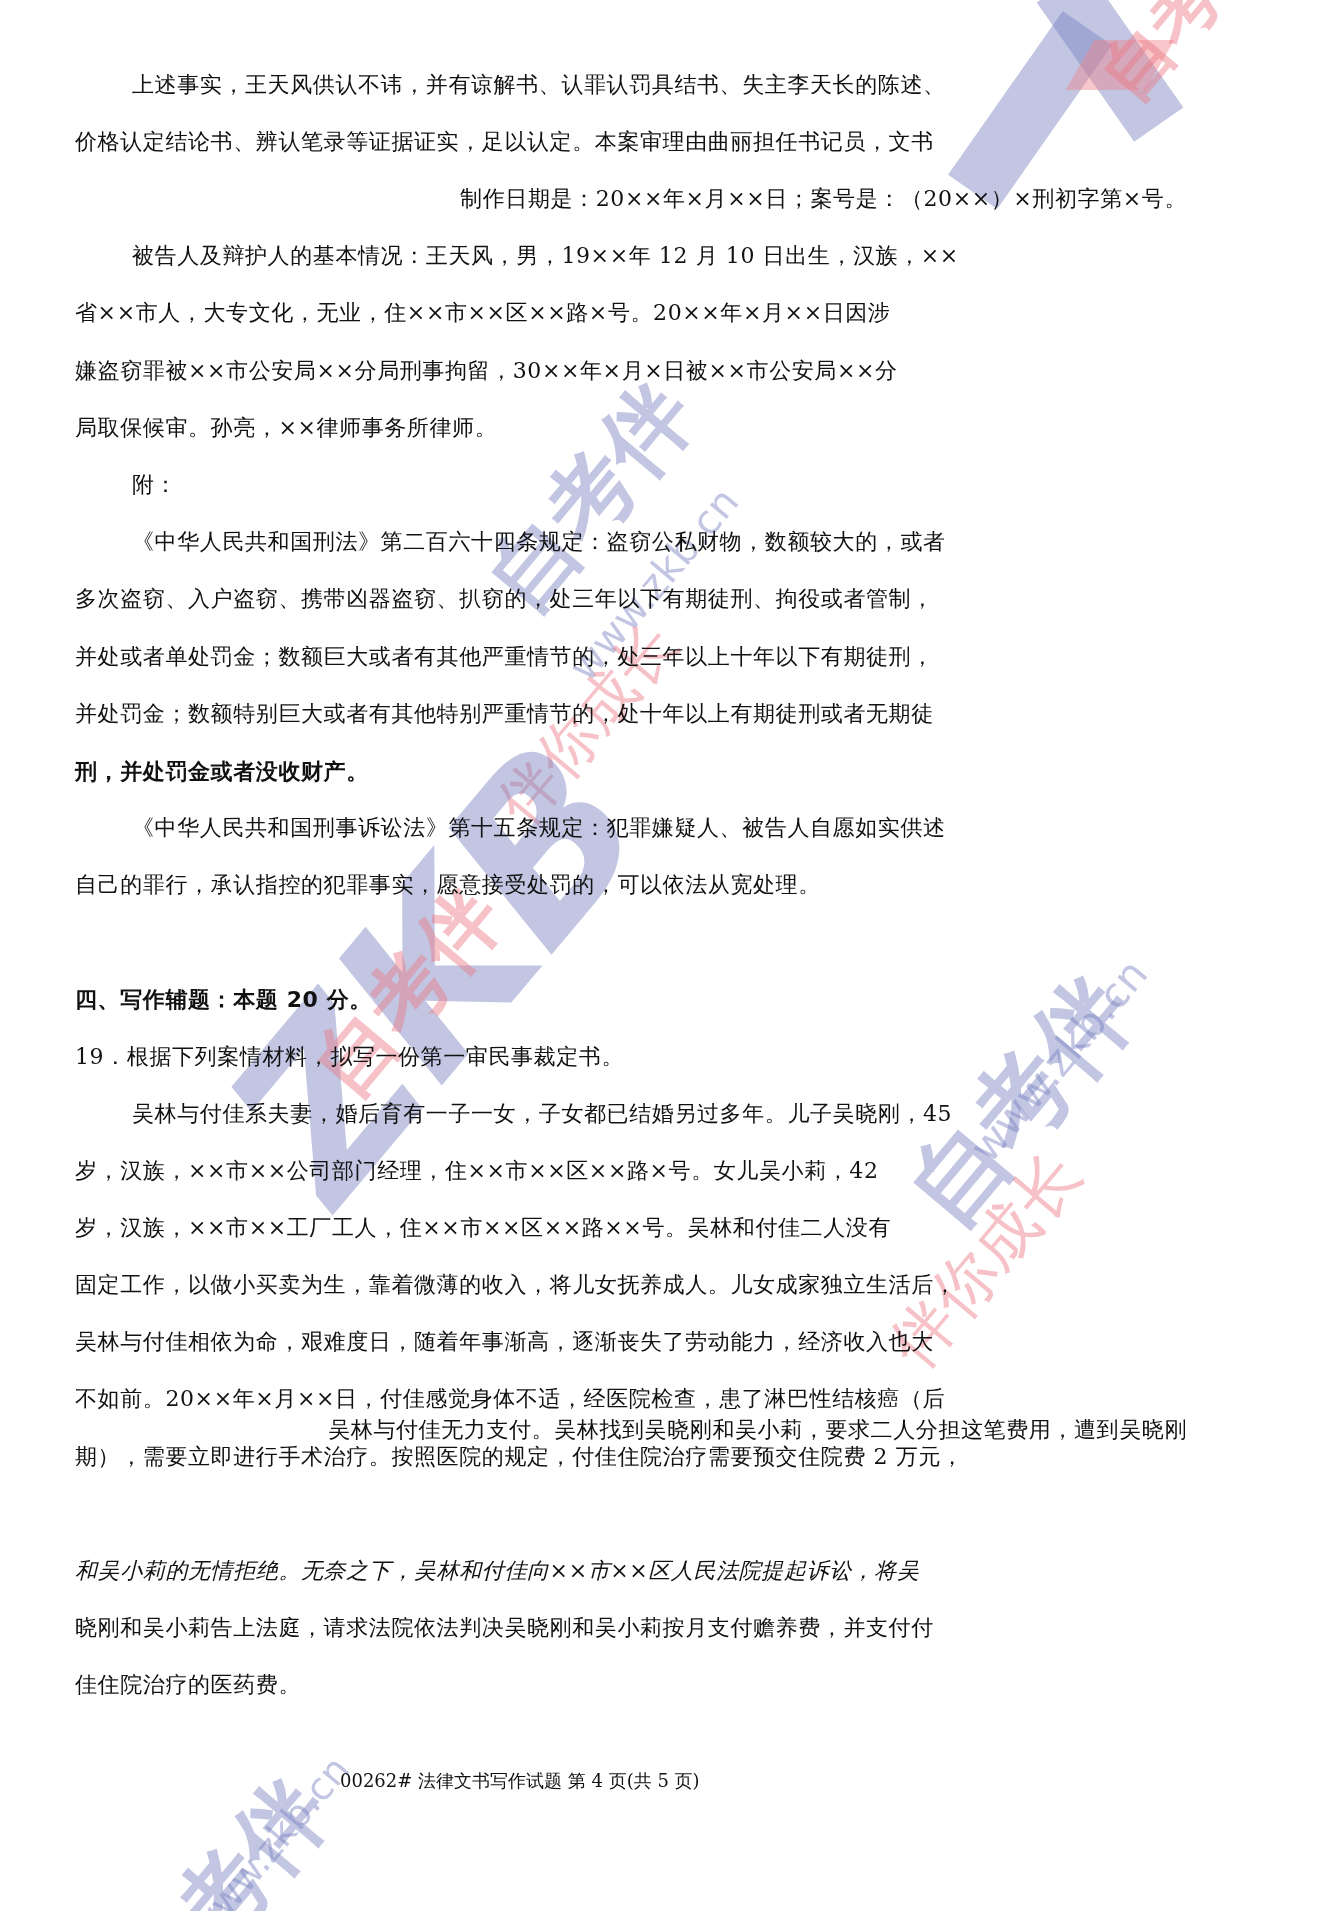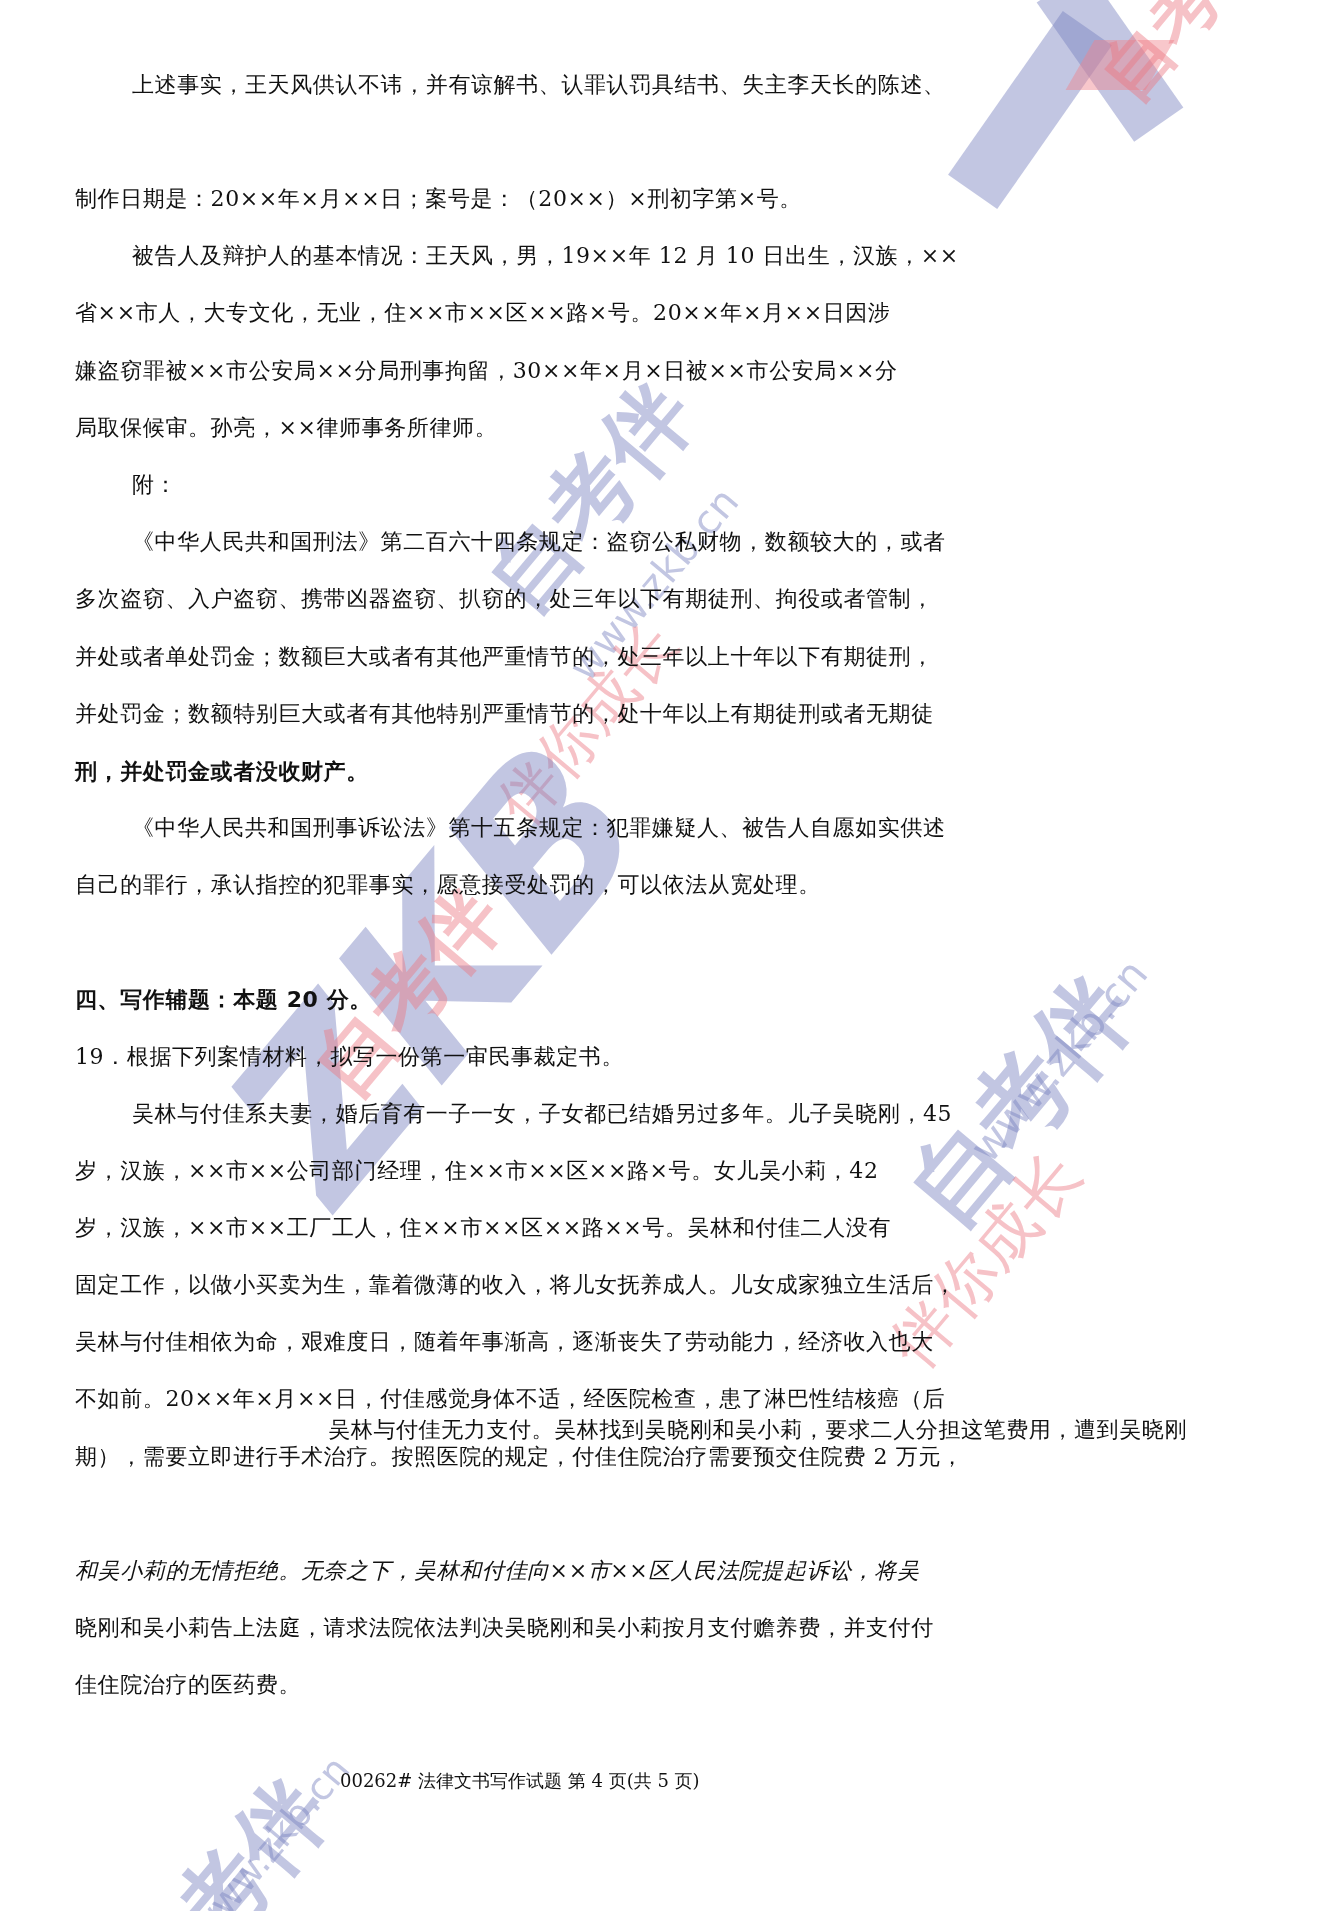--- a/index.html
+++ b/index.html
@@ -49,21 +49,22 @@
   <div class="wm wm-text wm-red" style="left:290px; top:1050px; font-size:80px; transform:rotate(-50deg); transform-origin:left top;">自考伴</div>
 
   <div class="wm wm-text wm-blue" style="left:880px; top:1170px; font-size:96px; transform:rotate(-50deg); transform-origin:left top;">自考伴</div>
   <div class="wm wm-text wm-blue" style="left:960px; top:1140px; font-size:42px; font-weight:normal; transform:rotate(-50deg); transform-origin:left top;">www.zkb.cn</div>
   <div class="wm wm-text wm-red" style="left:870px; top:1330px; font-size:64px; font-weight:normal; transform:rotate(-50deg); transform-origin:left top;">伴你成长</div>
 
   <div class="wm wm-text wm-blue" style="left:90px; top:1960px; font-size:90px; transform:rotate(-50deg); transform-origin:left top;">自考伴</div>
   <div class="wm wm-text wm-blue" style="left:180px; top:1920px; font-size:38px; font-weight:normal; transform:rotate(-50deg); transform-origin:left top;">www.zkb.cn</div>
 
   <div class="line indent" style="top:68px;">上述事实，王天风供认不讳，并有谅解书、认罪认罚具结书、失主李天长的陈述、</div>
-  <div class="line" style="top:182px;">制作日期是：20××年×月××日；案号是：（20××）×刑初字第×号。</div>
+  <div class="line" style="top:125px;">价格认定结论书、辨认笔录等证据证实，足以认定。本案审理由曲丽担任书记员，文书</div>
+  <div class="line" style="top:182px;text-align:right;">制作日期是：20××年×月××日；案号是：（20××）×刑初字第×号。</div>
 
   <div class="line indent" style="top:239px;">被告人及辩护人的基本情况：王天风，男，19××年 12 月 10 日出生，汉族，××</div>
   <div class="line" style="top:296px;">省××市人，大专文化，无业，住××市××区××路×号。20××年×月××日因涉</div>
   <div class="line" style="top:354px;">嫌盗窃罪被××市公安局××分局刑事拘留，30××年×月×日被××市公安局××分</div>
   <div class="line" style="top:411px;">局取保候审。孙亮，××律师事务所律师。</div>
 
   <div class="line indent" style="top:468px;">附：</div>
 
   <div class="line indent" style="top:525px;">《中华人民共和国刑法》第二百六十四条规定：盗窃公私财物，数额较大的，或者</div>
   <div class="line" style="top:582px;">多次盗窃、入户盗窃、携带凶器盗窃、扒窃的，处三年以下有期徒刑、拘役或者管制，</div>

